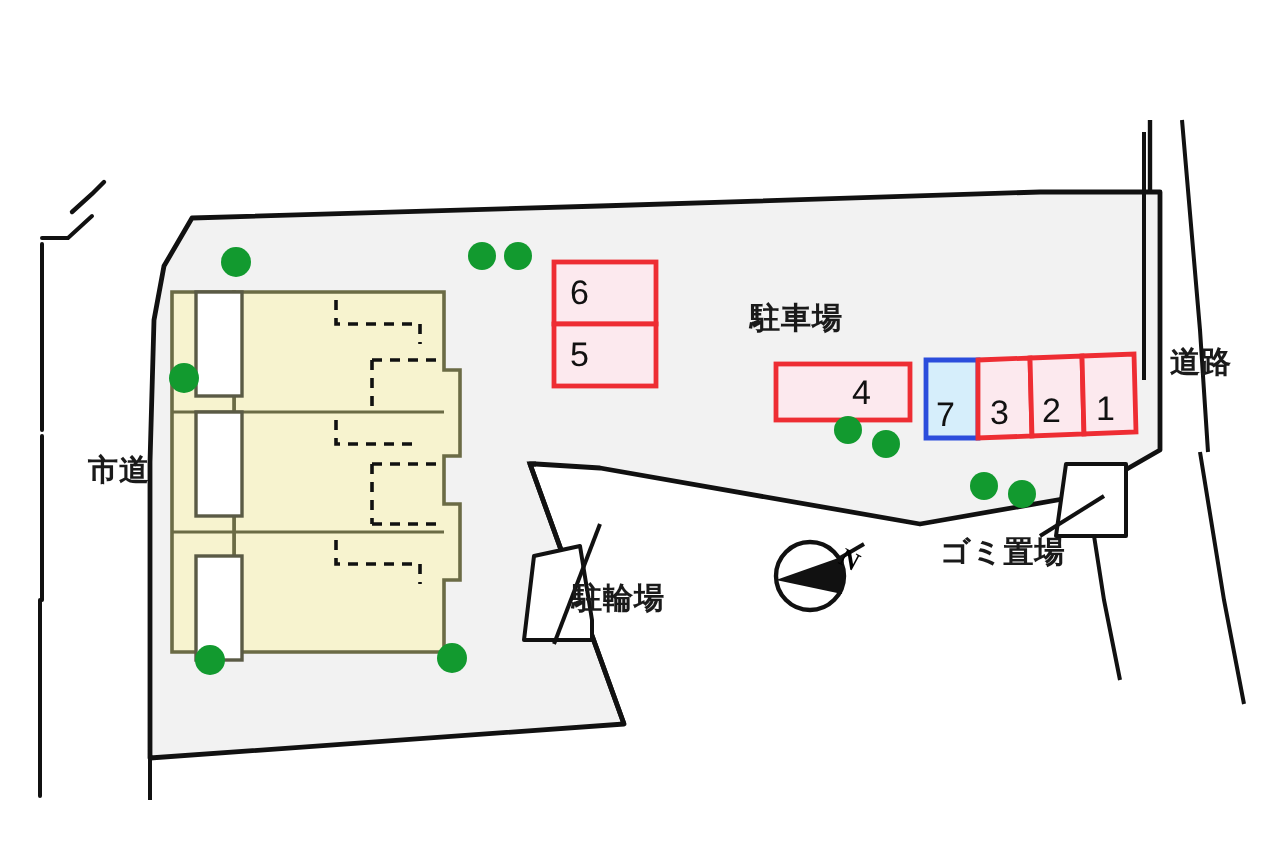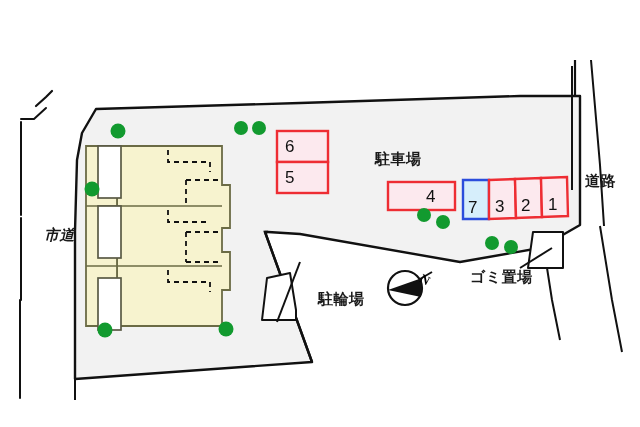--- a/index.html
+++ b/index.html
@@ -181,29 +181,29 @@
       <circle cx="226" cy="329" r="7.5" fill="#129a2f"></circle>
       <circle cx="424" cy="215" r="7" fill="#129a2f"></circle>
       <circle cx="443" cy="222" r="7" fill="#129a2f"></circle>
       <circle cx="492" cy="243" r="7" fill="#129a2f"></circle>
       <circle cx="511" cy="247" r="7" fill="#129a2f"></circle>
       <circle cx="478" cy="240" r="0" fill="#129a2f"></circle>
     </g>
 
   </svg>
 
-  <span class="lbl lbl-jp" style="left:44px; top:228px;font-style:italic;">市道</span>
+  <span class="lbl lbl-jp" style="left:44px; top:228px;">市道</span>
 
   <span class="lbl lbl-jp" style="left:585px; top:174px;">道路</span>
 
   <span class="lbl lbl-jp" style="left:375px; top:152px;">駐車場</span>
 
-  <span class="lbl lbl-jp" style="left:318px; top:292px;">駐輪場</span>
-
-  <span class="lbl lbl-jp" style="left:470px; top:270px;">ゴミ置場</span>
+  <span class="lbl lbl-jp" style="left:286px; top:292px;">駐輪場</span>
+
+  <span class="lbl lbl-jp" style="left:470px; top:270px;font-family:Liberation Mono, monospace;">ゴミ置場</span>
 
   <span class="compass-n" style="left:420px; top:272px;">N</span>
 
   <span class="stall-num" style="left:285px; top:138px;">6</span>
   <span class="stall-num" style="left:285px; top:169px;">5</span>
   <span class="stall-num" style="left:426px; top:188px;">4</span>
   <span class="stall-num" style="left:468px; top:199px;">7</span>
   <span class="stall-num" style="left:495px; top:198px;">3</span>
   <span class="stall-num" style="left:521px; top:197px;">2</span>
   <span class="stall-num" style="left:548px; top:196px;">1</span>

